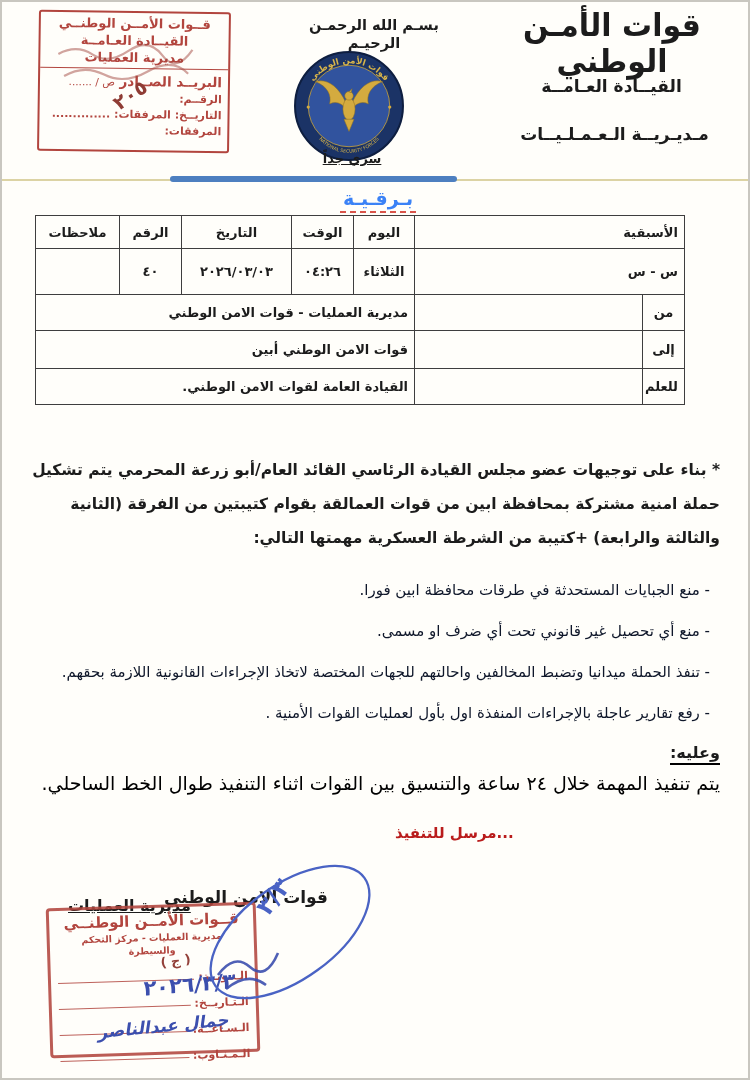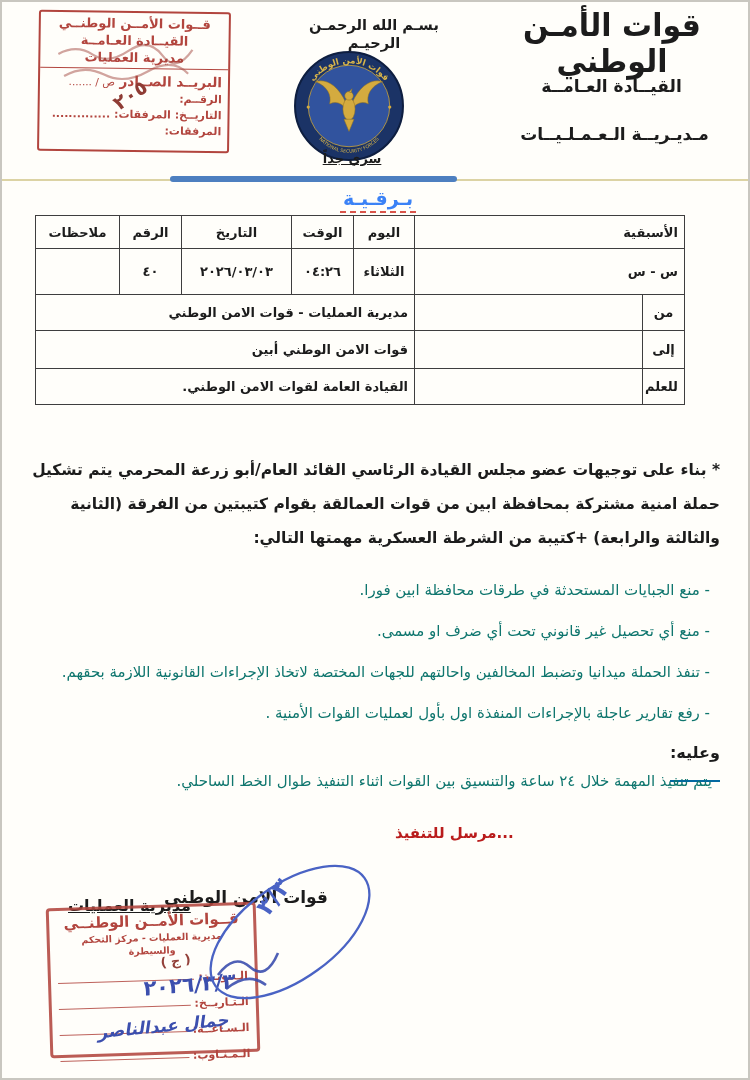--- a/index.html
+++ b/index.html
@@ -34,24 +34,24 @@
     padding:1px 6px;text-align:center;overflow:hidden;}
   .tg-table .r-head{height:33px;}
   .tg-table .r-vals{height:46px;}
   .tg-table .r-from{height:36px;}
   .tg-table .r-to{height:38px;}
   .tg-table .r-info{height:36px;}
   .tg-table .al-r{text-align:right;}
   
   .body-block{position:absolute;top:447px;right:28px;left:26px;direction:rtl;text-align:right;}
   .intro{font-size:15.5px;font-weight:bold;line-height:34px;margin:4px 0 17px 0;}
-  .bullet{font-size:15px;line-height:36px;margin:0 0 5px 0;color:#0f766e;padding-right:10px;}
+  .bullet{font-size:15px;line-height:36px;margin:0 0 5px 0;color:#0f172a;padding-right:10px;}
   .therefore{font-size:16px;font-weight:bold;margin:12px 0 10px 0;}
-  .therefore span{border-bottom:2px solid #0369a1;padding-bottom:18px;}
-  .conclusion{font-size:15px;color:#0f766e;margin:8px;}
+  .therefore span{border-bottom:2px solid #000000;padding-bottom:1px;}
+  .conclusion{font-size:19px;color:#000000;margin:0;}
   
   .dispatch-note{position:absolute;top:822px;left:393px;font-size:15px;font-weight:bold;
     color:#b91c1c;}
   .footer-org{position:absolute;top:885px;left:162px;font-size:17px;font-weight:bold;}
   .footer-dept{position:absolute;top:894px;left:66px;font-size:16px;font-weight:bold;
     text-decoration:underline;}
   
   .stamp{position:absolute;box-sizing:border-box;color:#b2453e;direction:rtl;}
   .out-stamp{top:9px;left:36px;width:192px;height:141px;border:2.5px solid #b2453e;
     border-radius:3px;transform:rotate(.8deg);padding:2px 6px;text-align:center;}

